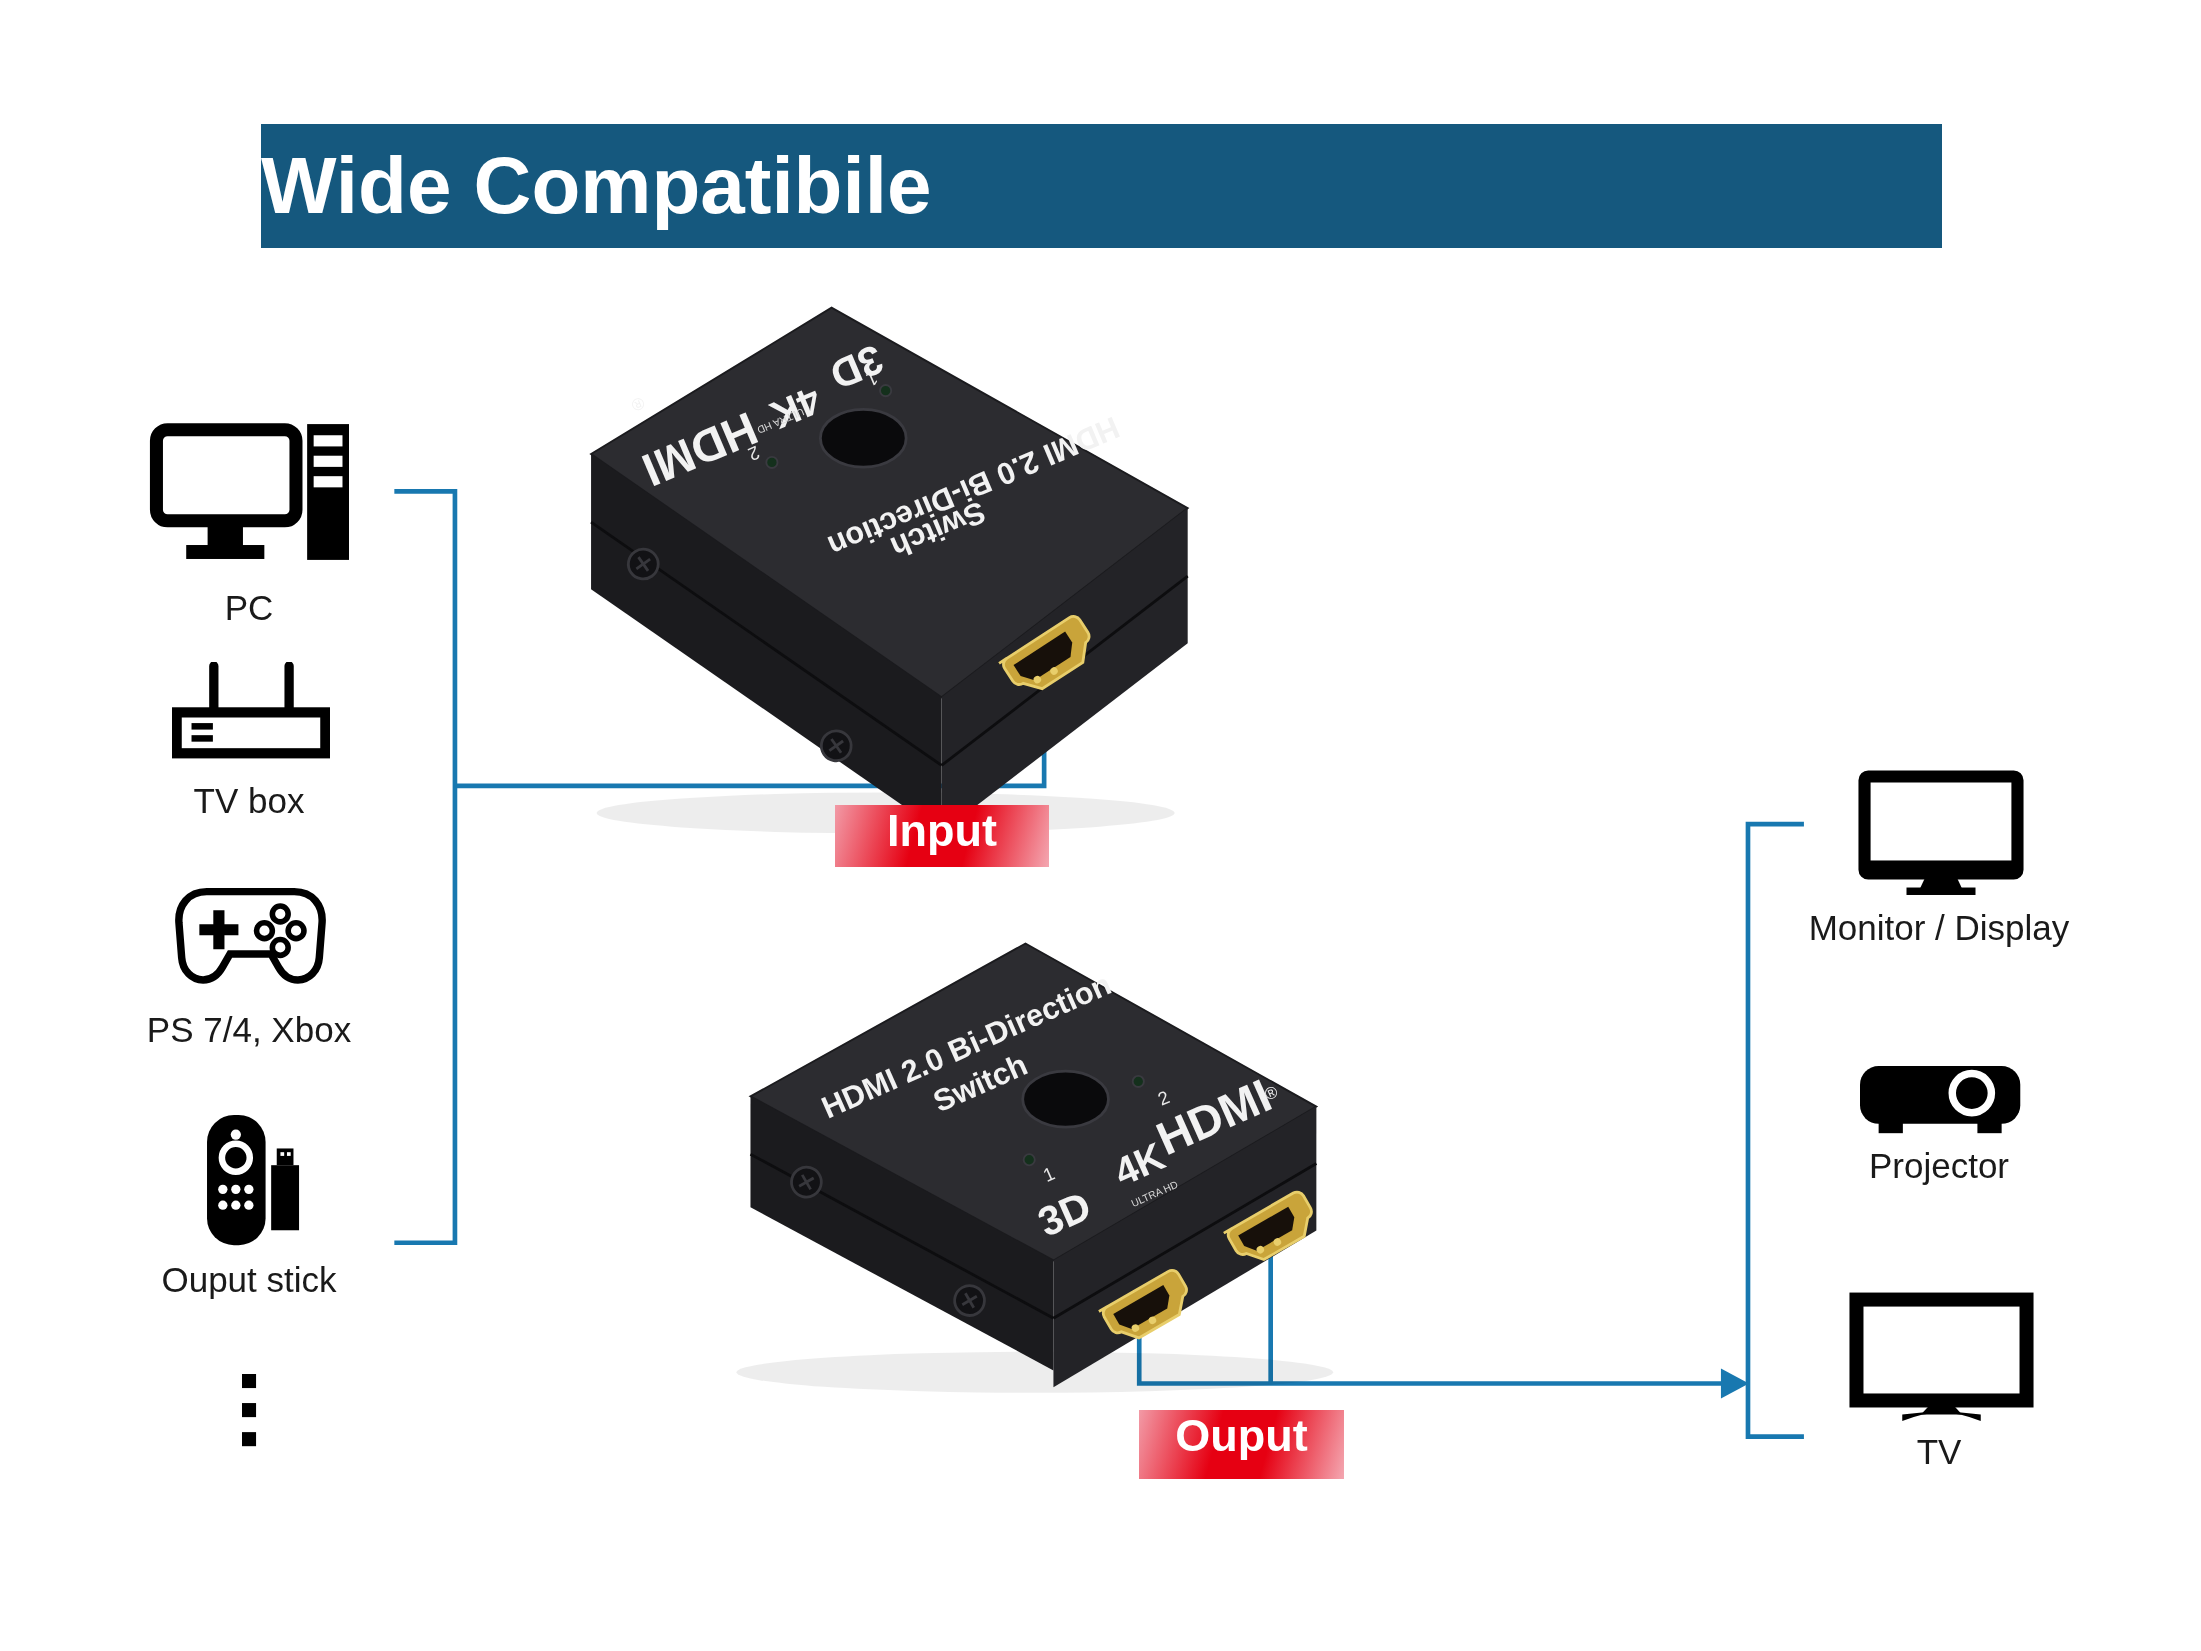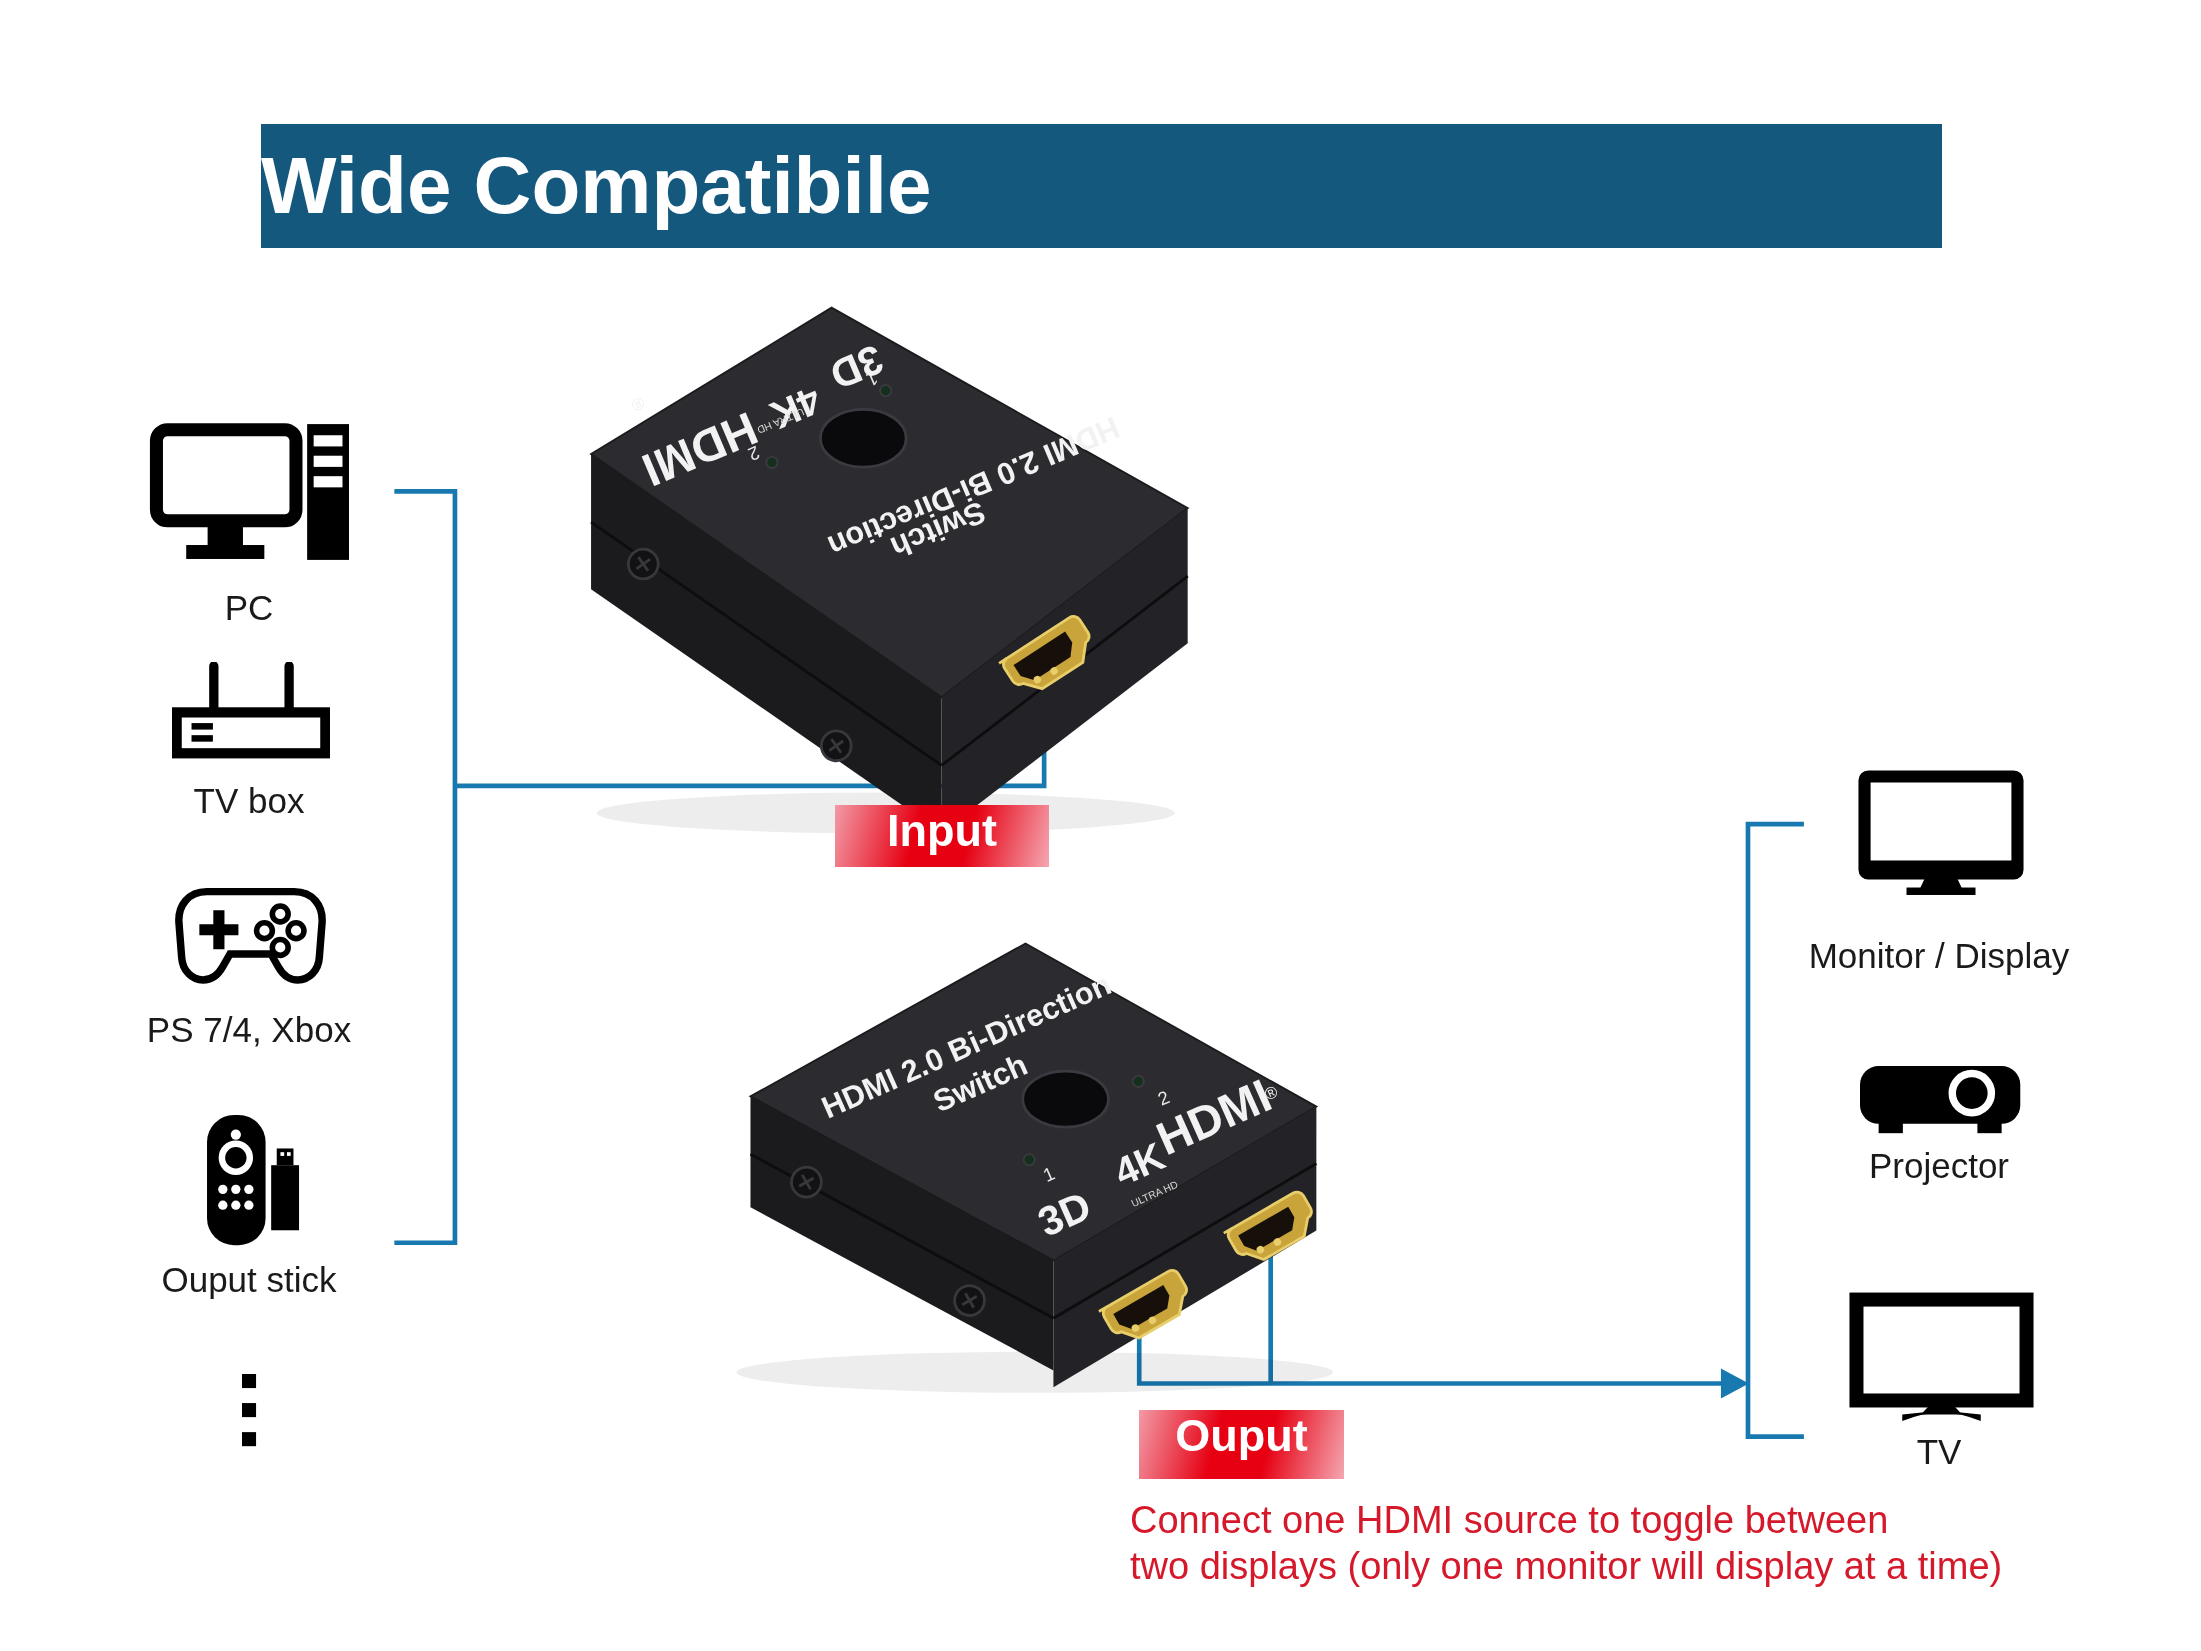--- a/index.html
+++ b/index.html
@@ -94,21 +94,21 @@
   </div>
 
   <div class="abs" style="left:1858px;top:770px;width:166px;height:125px;">
     <svg width="166" height="125" viewBox="0 0 178 134">
       <rect x="7" y="7" width="164" height="104" rx="4" fill="#fff" stroke="#000" stroke-width="13"></rect>
       <rect x="7" y="97" width="164" height="14" fill="#000"></rect>
       <polygon points="74,111 104,111 112,128 66,128" fill="#000"></polygon>
       <rect x="52" y="126" width="74" height="8" fill="#000"></rect>
     </svg>
   </div>
-  <div class="abs icon-label sink-label" style="top:908px;margin-top:28px;">Monitor / Display</div>
+  <div class="abs icon-label sink-label" style="top:908px;">Monitor / Display</div>
 
   <div class="abs" style="left:1860px;top:1066px;width:164px;height:71px;">
     <svg width="164" height="71" viewBox="0 0 176 76">
       <rect x="0" y="0" width="172" height="62" rx="20" fill="#000"></rect>
       <rect x="20" y="58" width="26" height="14" fill="#000"></rect>
       <rect x="126" y="58" width="26" height="14" fill="#000"></rect>
       <circle cx="120" cy="29" r="21" fill="#000" stroke="#fff" stroke-width="8"></circle>
     </svg>
   </div>
   <div class="abs icon-label sink-label" style="top:1146px;">Projector</div>
@@ -228,19 +228,15 @@
     </g>
   </svg>
 
   <div class="abs tag tag-input">
     <span>Input</span>
   </div>
   <div class="abs tag tag-output">
     <span>Ouput</span>
   </div>
 
-  <div class="abs caption">
-    <div>Connect one HDMI source to toggle between</div>
-    <div>two displays (only one monitor will display at a time)</div>
-  </div>
 
 </div>
 
 
 </body></html>

